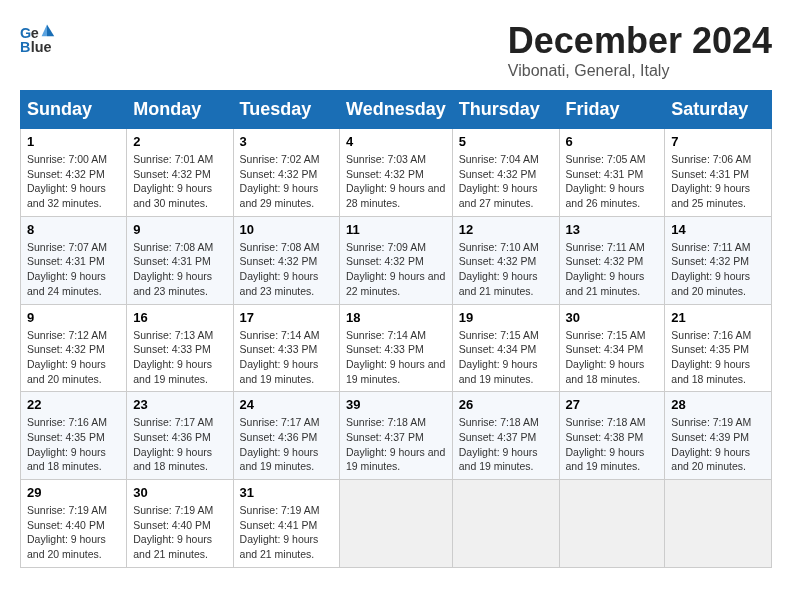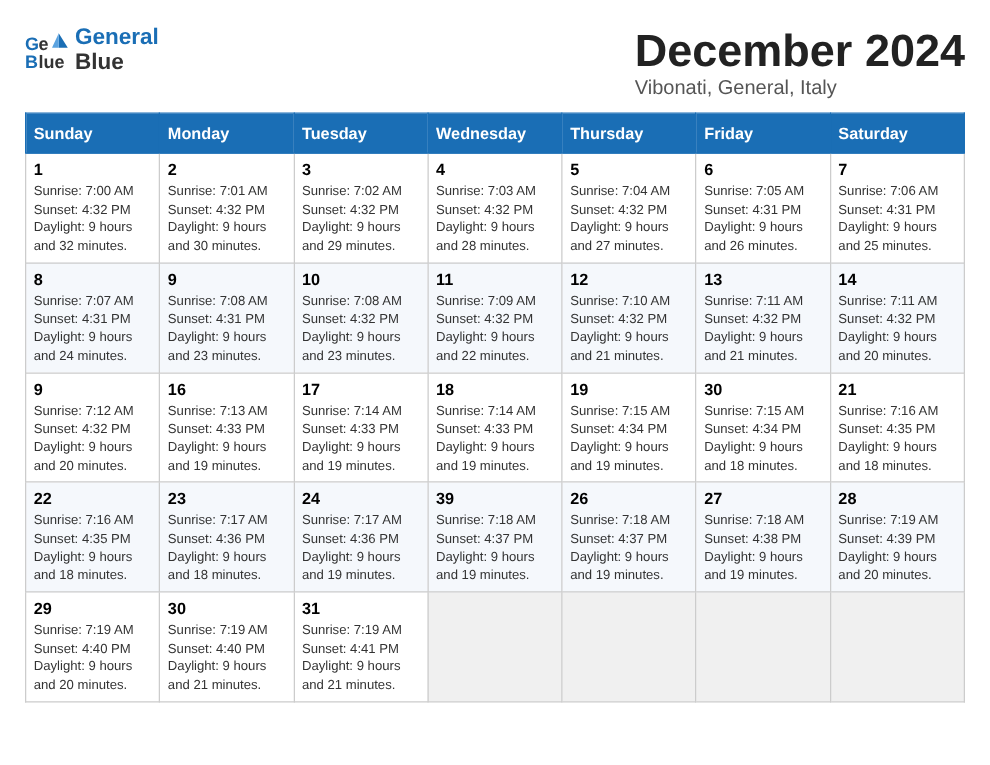--- a/index.html
+++ b/index.html
@@ -40,21 +40,21 @@
     table {
       width: 100%;
       border-collapse: collapse;
       font-size: 11px;
     }
     thead tr th {
       background-color: #1a6eb5;
       color: #fff;
       padding: 8px 6px;
       text-align: left;
-      font-size: 13px;
+      font-size: 18px;
       font-weight: bold;
       border: 1px solid #1a6eb5;
     }
     tbody tr td {
       border: 1px solid #ccc;
       padding: 5px 6px;
       vertical-align: top;
       width: calc(100% / 7);
       min-height: 80px;
       background: #fff;
@@ -84,26 +84,20 @@
   <div class="logo">
     <svg class="logo-icon" viewBox="0 0 40 40">
       <text x="0" y="20" font-size="16" font-weight="bold" fill="#1a6eb5">G</text>
       <text x="12" y="20" font-size="16" font-weight="bold" fill="#333">e</text>
       <text x="0" y="36" font-size="16" font-weight="bold" fill="#1a6eb5">B</text>
       <text x="12" y="36" font-size="16" font-weight="bold" fill="#333">lue</text>
 
       <polygon points="30,5 38,18 30,18" fill="#1a6eb5"></polygon>
       <polygon points="30,5 30,18 24,18" fill="#5ba3e0"></polygon>
     </svg>
-    <div>
-      <div style="display:flex; flex-direction:column; line-height:1.1;">
-        <span style="font-size:18px; font-weight:bold; color:#1a6eb5;">General</span>
-        <span style="font-size:18px; font-weight:bold; color:#333;">Blue</span>
-      </div>
-    </div>
   </div>
   <div class="title-block">
     <div class="month-title">December 2024</div>
     <div class="subtitle">Vibonati, General, Italy</div>
   </div>
 </div>
 
 <table>
   <thead>
     <tr>

